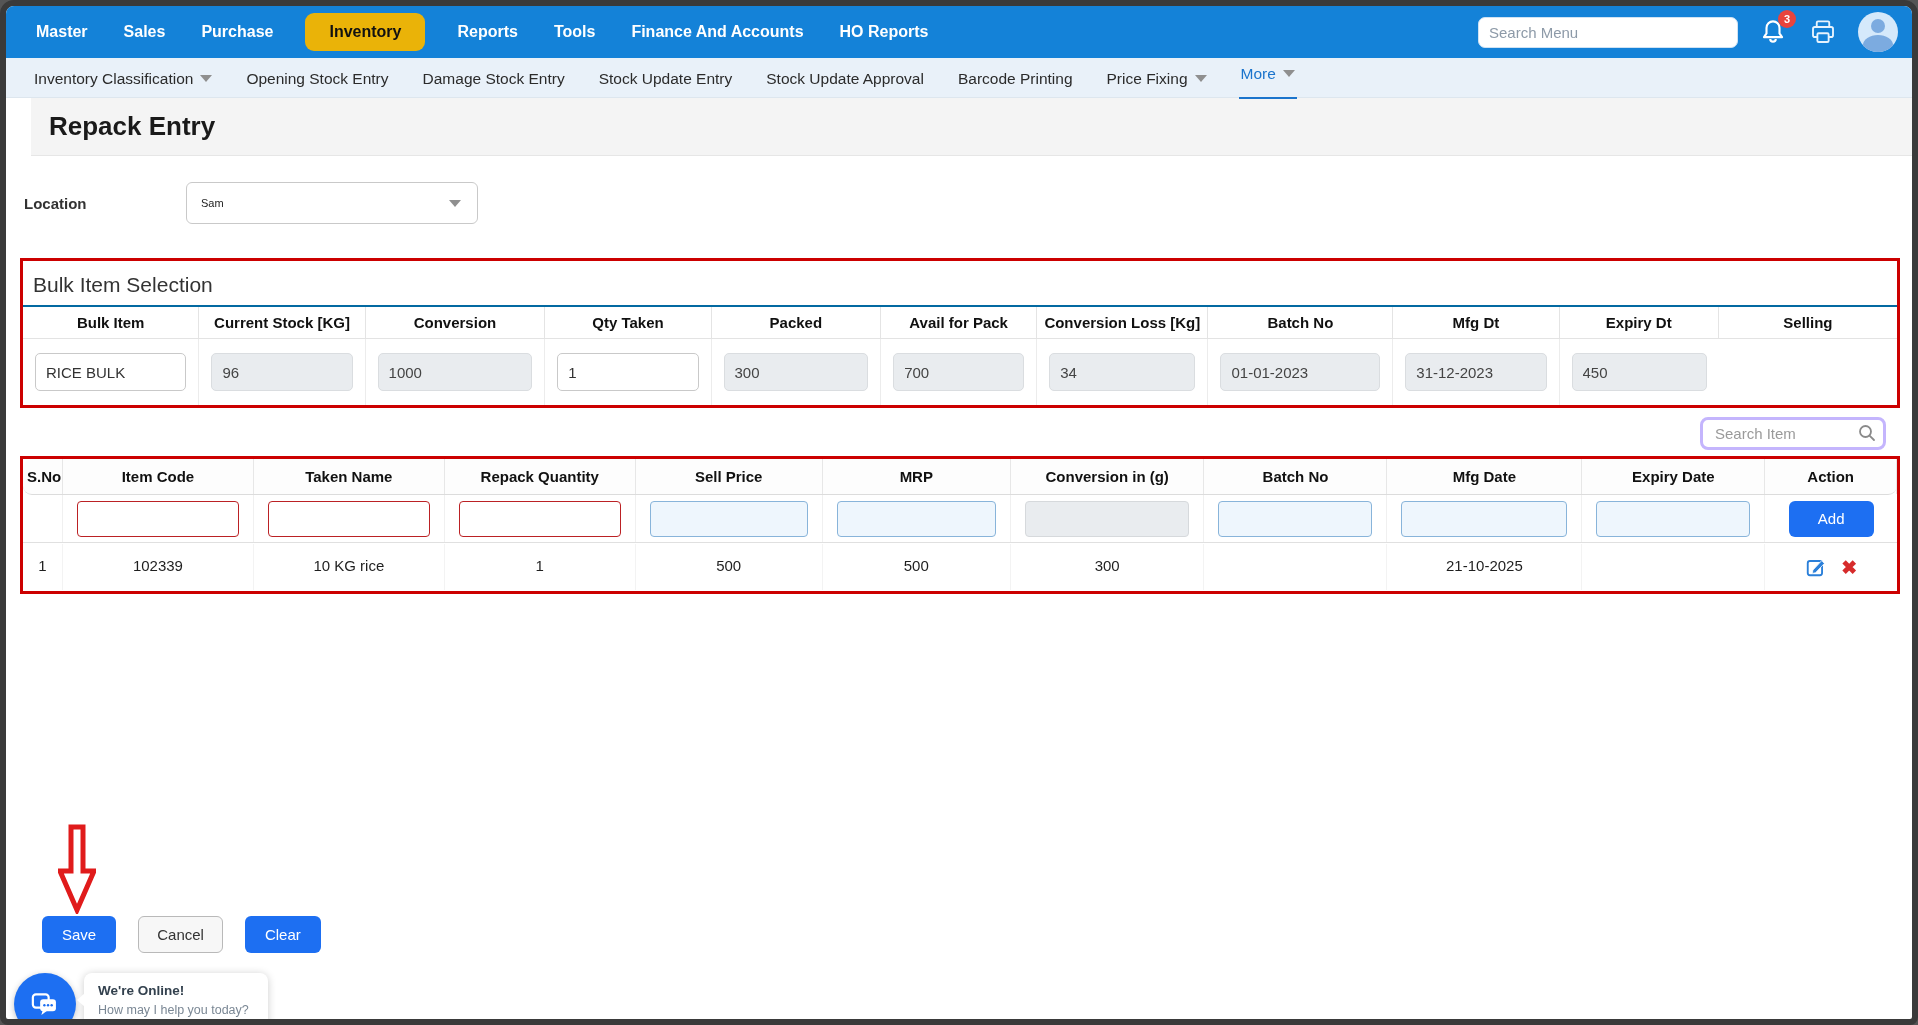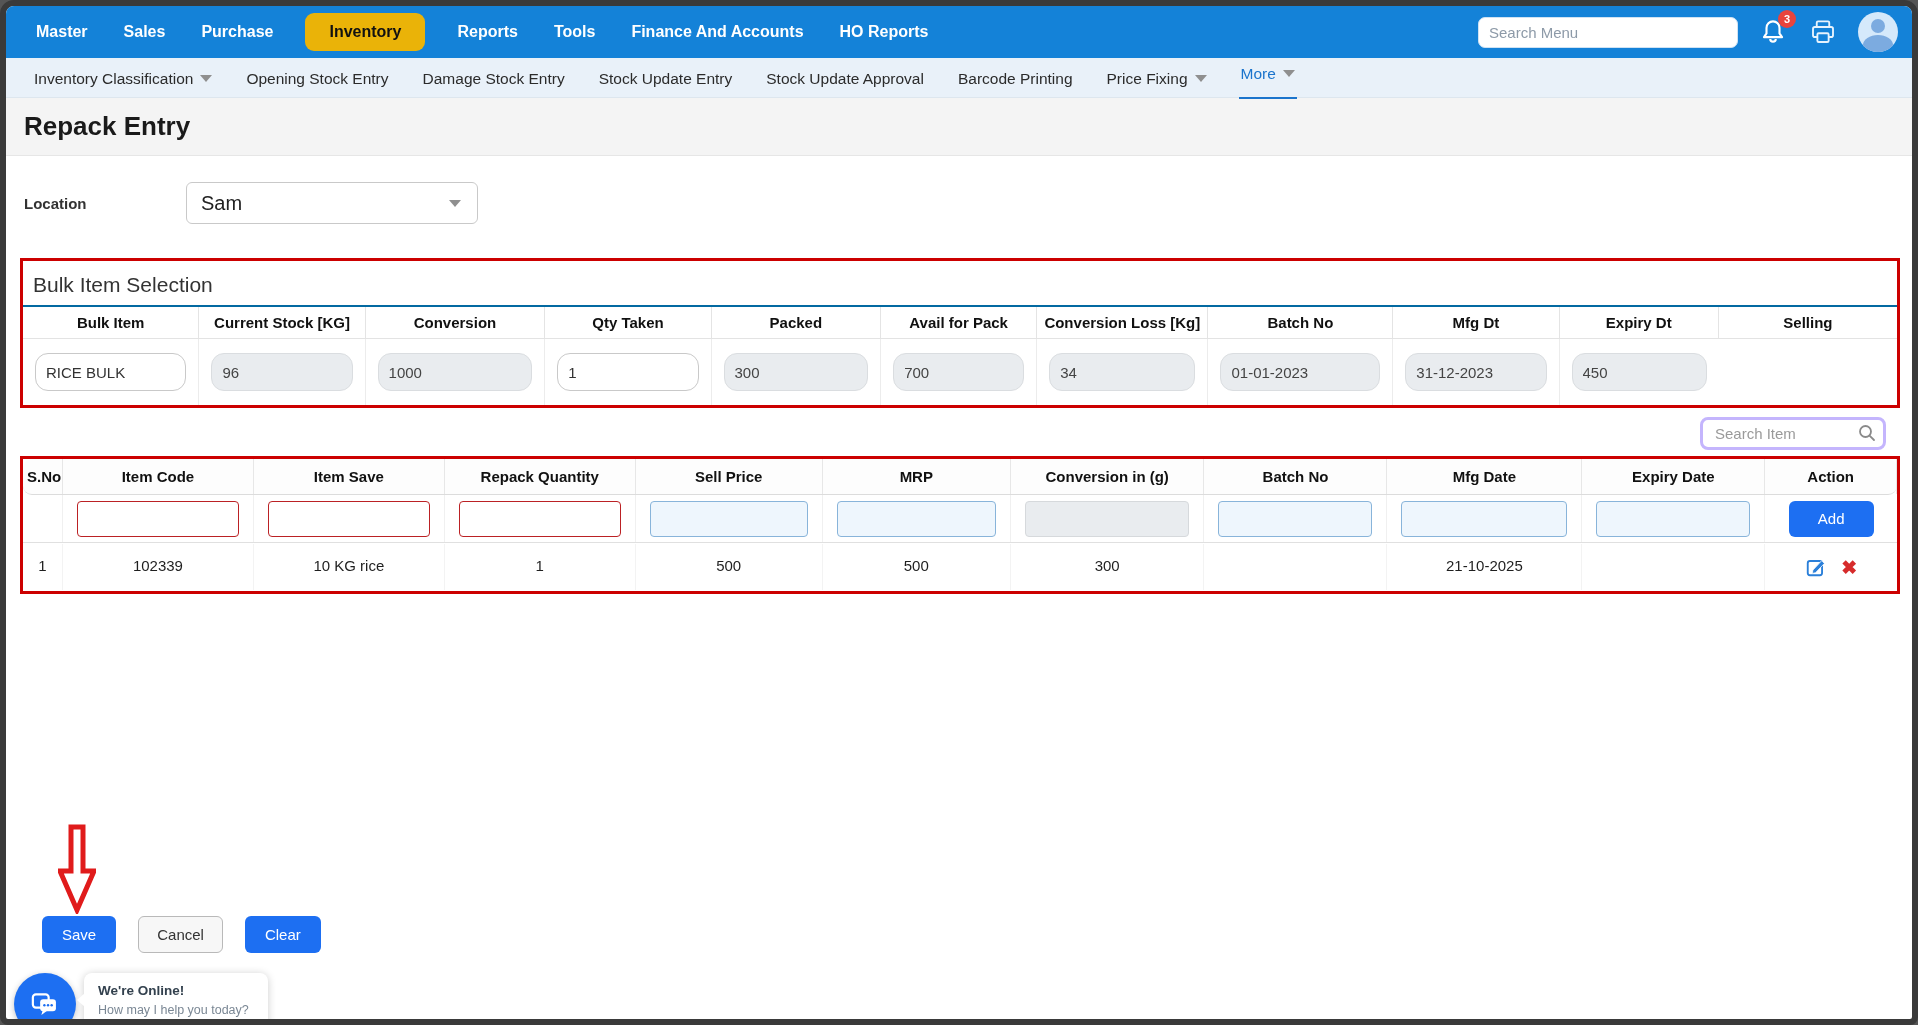--- a/index.html
+++ b/index.html
@@ -33,43 +33,43 @@
   .subnav { height: 40px; background: #e9f1f9; display: flex; align-items: center;
     gap: 30px; padding: 0 26px; border-bottom: 1px solid #dde6ee; }
   .subnav-item { font-size: 15.5px; color: #2b2b2b; font-weight: 500; display: flex;
     align-items: center; gap: 7px; white-space: nowrap; cursor: pointer; padding: 8px 2px 6px 2px; }
   .subnav-item.active { color: #1b74cc; border-bottom: 2px solid #1b74cc; padding-bottom: 14px; }
   .caret { width: 0; height: 0; border-left: 6px solid transparent; border-right: 6px solid transparent;
     border-top: 7px solid #8f8f8f; display: inline-block; }
 
   
   .title-strip { height: 58px; background: #f4f4f4; border-bottom: 1px solid #e6e6e6;
-    display: flex; align-items: center; padding-left: 18px; }
+    display: flex; align-items: center; padding-left: 18px; margin-left: 25px; }
   .page-title { font-size: 26px; font-weight: 700; color: #1a1a1a; }
 
   
   .location-row { margin-top: 26px; display: flex; align-items: center; padding-left: 18px; }
   .location-label { width: 162px; font-size: 15px; font-weight: 700; color: #333; }
   .select-box { position: relative; width: 292px; height: 42px; border: 1px solid #c9c9c9;
     border-radius: 6px; background: #fff; display: flex; align-items: center;
-    padding-left: 14px; font-size: 20px; color: #222; cursor: pointer; }
+    padding-left: 14px; font-size: 11px; color: #222; cursor: pointer; }
   .select-box .caret { position: absolute; right: 16px; }
 
   
   .bulk-box { margin: 34px 12px 0 14px; border: 3px solid #cc0000; background: #fff; }
   .bulk-title { font-size: 21px; color: #333; padding: 12px 0 8px 10px; }
   .grid-row { display: grid; align-items: center; }
   .bulk-cols { grid-template-columns: 1.04fr .98fr 1.06fr .98fr 1fr .92fr 1.01fr 1.09fr .98fr .94fr 1.05fr; }
   .bulk-head { border-top: 2px solid #0369a1; border-bottom: 1px solid #e3e3e3; }
   .th-cell { font-size: 15px; font-weight: 700; color: #111; text-align: center;
     padding: 7px 4px; border-right: 1px solid #e4e4e4; }
   .th-cell:last-child { border-right: none; }
   .btd-cell { padding: 14px 12px; border-right: 1px solid #ececec; }
   .btd-cell:last-child { border-right: none; }
-  .f-input { width: 100%; height: 38px; border-radius: 13px; border: 1px solid #c9c9c9;
+  .f-input { width: 100%; height: 38px; border-radius: 5px; border: 1px solid #c9c9c9;
     background: #fff; font-size: 15px; color: #333; padding: 12px 10px; outline: none; }
   .f-input.disabled { background: #e9ecef; border-color: #dadde0; color: #444; }
 
   
   .search-item-row { display: flex; justify-content: flex-end; margin: 9px 26px 6px 0; }
   .search-item-wrap { position: relative; width: 186px; }
   .search-item { width: 100%; height: 33px; border: 3px solid #c4b5fd; border-radius: 8px;
     padding: 0 34px 0 12px; font-size: 15px; color: #333; outline: none; }
   .search-item::placeholder { color: #9a9a9a; }
   .mag { position: absolute; right: 9px; top: 6px; }
@@ -231,21 +231,21 @@
         <circle cx="8.5" cy="8.5" r="5.5" fill="none" stroke="#8a8a8a" stroke-width="1.8"></circle>
         <line x1="12.8" y1="12.8" x2="17" y2="17" stroke="#8a8a8a" stroke-width="1.8" stroke-linecap="round"></line>
       </svg>
     </div>
   </div>
 
   <div class="repack-box">
     <div class="grid-row repack-cols repack-head">
         <div class="th-cell">S.No</div>
         <div class="th-cell">Item Code</div>
-        <div class="th-cell">Item Save</div>
+        <div class="th-cell">Taken Name</div>
         <div class="th-cell">Repack Quantity</div>
         <div class="th-cell">Sell Price</div>
         <div class="th-cell">MRP</div>
         <div class="th-cell">Conversion in (g)</div>
         <div class="th-cell">Batch No</div>
         <div class="th-cell">Mfg Date</div>
         <div class="th-cell">Expiry Date</div>
         <div class="th-cell">Action</div>
       </div>
     <div class="grid-row repack-cols">

